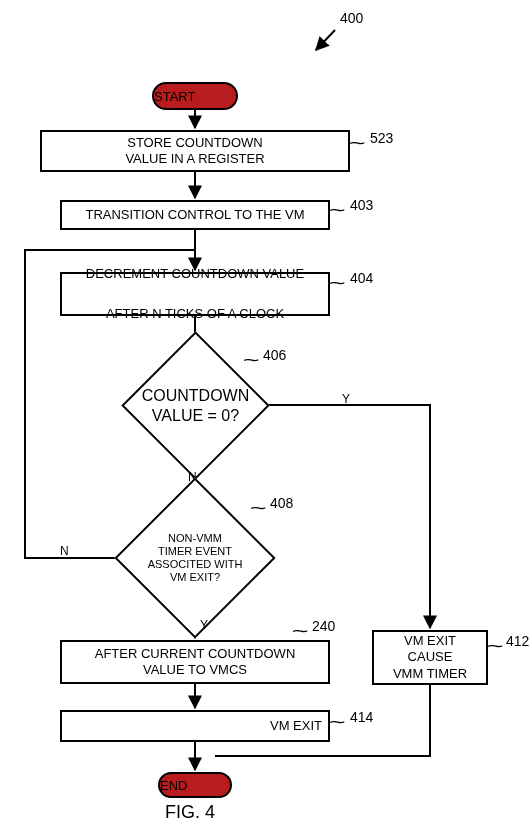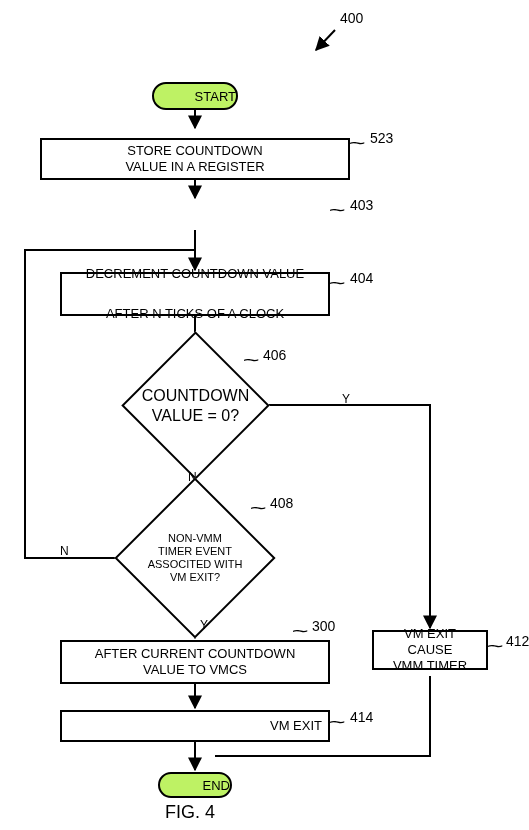--- a/index.html
+++ b/index.html
@@ -25,26 +25,26 @@
     align-items: center;
     justify-content: center;
     flex-direction: column;
     line-height: 1.25;
     padding: 4px 6px;
     box-sizing: border-box;
   }
   .terminator {
     position: absolute;
     border: 2px solid #000;
-    background: #bef264;
+    background: #b91c1c;
     border-radius: 999px;
     text-align: center;
     display: flex;
     align-items: center;
-    justify-content: flex-end;
+    justify-content: flex-start;
     box-sizing: border-box;
   }
   .diamond {
     position: absolute;
     box-sizing: border-box;
   }
   .diamond .shape {
     width: 100%;
     height: 100%;
     border: 2px solid #000;
@@ -126,27 +126,30 @@
 
     <line x1="195" y1="742" x2="195" y2="770" stroke="#000" stroke-width="2" marker-end="url(#arrow)"></line>
 
     <polyline points="430,676 430,756 215,756" fill="none" stroke="#000" stroke-width="2"></polyline>
   </svg>
 
   <div class="terminator" style="left:152px; top:82px; width:86px; height:28px;">
     <span>START</span>
   </div>
 
-  <div class="box" style="left:40px; top:130px; width:310px; height:42px;margin-top:8px;">
+  <div class="box" style="left:40px; top:130px; width:310px; height:42px;">
     <div>STORE COUNTDOWN</div>
     <div>VALUE IN A REGISTER</div>
   </div>
   <div class="tilde" style="left:352px; top:133px;">~</div>
   <div class="ref" style="left:370px; top:130px;">523</div>
 
+  <div class="box" style="left:60px; top:200px; width:270px; height:30px;">
+    <div>TRANSITION CONTROL TO THE VM</div>
+  </div>
   <div class="tilde" style="left:332px; top:200px;">~</div>
   <div class="ref" style="left:350px; top:197px;">403</div>
 
   <div class="box" style="left:60px; top:272px; width:270px; height:44px;gap:23px;">
     <div>DECREMENT COUNTDOWN VALUE</div>
     <div>AFTER N TICKS OF A CLOCK</div>
   </div>
   <div class="tilde" style="left:332px; top:273px;">~</div>
   <div class="ref" style="left:350px; top:270px;">404</div>
 
@@ -174,23 +177,23 @@
   <div class="tilde" style="left:253px; top:498px;">~</div>
   <div class="ref" style="left:270px; top:495px;">408</div>
   <div class="yn" style="left:60px; top:544px;">N</div>
   <div class="yn" style="left:200px; top:618px;">Y</div>
 
   <div class="box" style="left:60px; top:640px; width:270px; height:44px;">
     <div>AFTER CURRENT COUNTDOWN</div>
     <div>VALUE TO VMCS</div>
   </div>
   <div class="tilde" style="left:295px; top:621px;">~</div>
-  <div class="ref" style="left:312px; top:618px;">300</div>
-
-  <div class="box" style="left:372px; top:630px; width:116px; height:40px;">
+  <div class="ref" style="left:312px; top:618px;">240</div>
+
+  <div class="box" style="left:372px; top:630px; width:116px; height:55px;">
     <div>VM EXIT CAUSE</div>
     <div>VMM TIMER</div>
   </div>
   <div class="tilde" style="left:490px; top:636px;">~</div>
   <div class="ref" style="left:506px; top:633px;">412</div>
 
   <div class="box" style="left:60px; top:710px; width:270px; height:32px;align-items:flex-end;">
     <div>VM EXIT</div>
   </div>
   <div class="tilde" style="left:332px; top:712px;">~</div>

